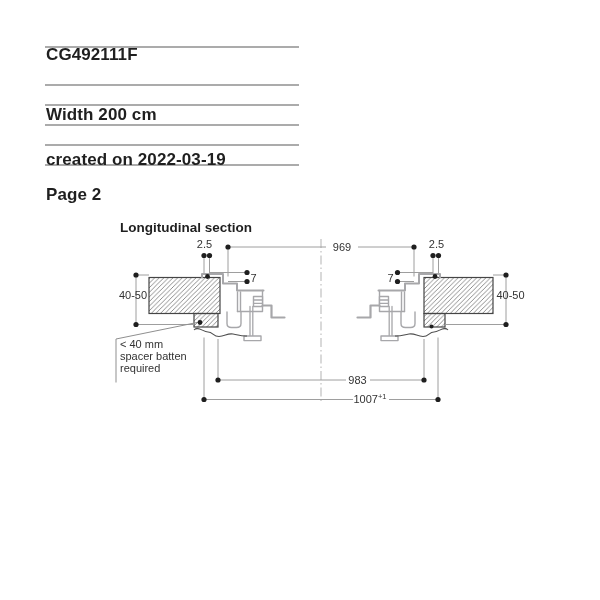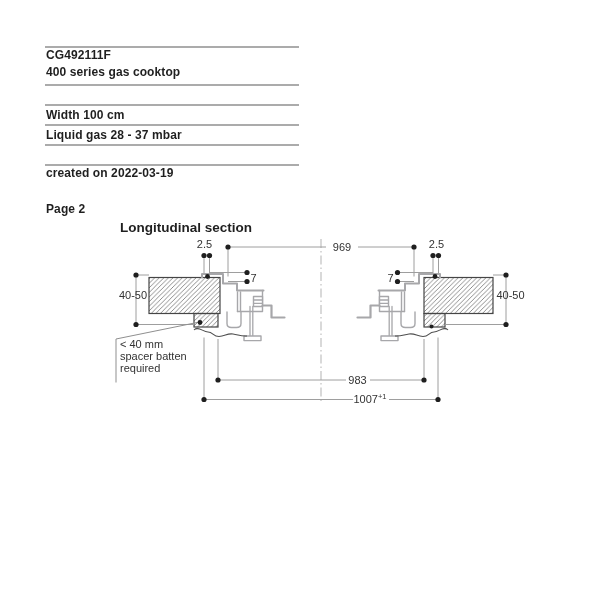--- a/index.html
+++ b/index.html
@@ -3,21 +3,21 @@
 <meta charset="utf-8">
 <style>
   html,body{margin:0;padding:0;background:#ffffff;}
   .page{
     position:relative;width:600px;height:600px;background:#ffffff;overflow:hidden;
     font-family:"Liberation Sans", sans-serif;
   }
   .rule{position:absolute;left:45px;width:254px;height:2px;background:#ababab;}
   .hdr-text{
     position:absolute;left:46px;
-    font-weight:bold;font-size:12px;line-height:16px;color:#1f1f1f;
+    font-weight:bold;font-size:17px;line-height:16px;color:#1f1f1f;
     white-space:nowrap;letter-spacing:0.1px;
   }
   svg{position:absolute;left:0;top:0;}
   .dwg-title{font:bold 13.5px "Liberation Sans",sans-serif;fill:#1f1f1f;}
   .dim-text{font:11px "Liberation Sans",sans-serif;fill:#333333;}
   .note-text{font:11px "Liberation Sans",sans-serif;fill:#333333;}
   .dimline{stroke:#9e9e9e;stroke-width:1;fill:none;}
   .centerline{stroke:#b3b3b3;stroke-width:1;fill:none;stroke-dasharray:9 3 1.5 3;}
   .hatched{fill:url(#hatch);stroke:#454545;stroke-width:1.2;}
   .profile{stroke:#a7a7aa;fill:none;stroke-linejoin:round;stroke-linecap:round;}
@@ -36,25 +36,23 @@
 <div class="page">
 
   <div class="rule" style="top:45.5px"></div>
   <div class="rule" style="top:84px"></div>
   <div class="rule" style="top:104px"></div>
   <div class="rule" style="top:124px"></div>
   <div class="rule" style="top:144px"></div>
   <div class="rule" style="top:164px"></div>
 
   <div class="hdr-text" style="top:47px">CG492111F</div>
-  <div class="hdr-text" style="top:64px">400 series gas cooktop</div>
-  <div class="hdr-text" style="top:107px">Width 100 cm</div>
-  <div class="hdr-text" style="top:127px">Liquid gas 28 - 37 mbar</div>
-  <div class="hdr-text" style="top:165px">created on 2022-03-19</div>
-  <div class="hdr-text" style="top:201px">Page 2</div>
+  <div class="hdr-text" style="top:107px">Width 200 cm</div>
+  <div class="hdr-text" style="top:152px">created on 2022-03-19</div>
+  <div class="hdr-text" style="top:187px">Page 2</div>
 
   <svg width="600" height="600" viewBox="0 0 600 600">
     <defs>
       <pattern id="hatch" width="4.6" height="4.6" patternUnits="userSpaceOnUse">
         <path d="M-1,1 l2,-2 M0,4.6 L4.6,0 M3.6,5.6 l2,-2" stroke="#828282" stroke-width="0.9"></path>
       </pattern>
     </defs>
 
     <text class="dwg-title" x="120" y="232">Longitudinal section</text>
 

